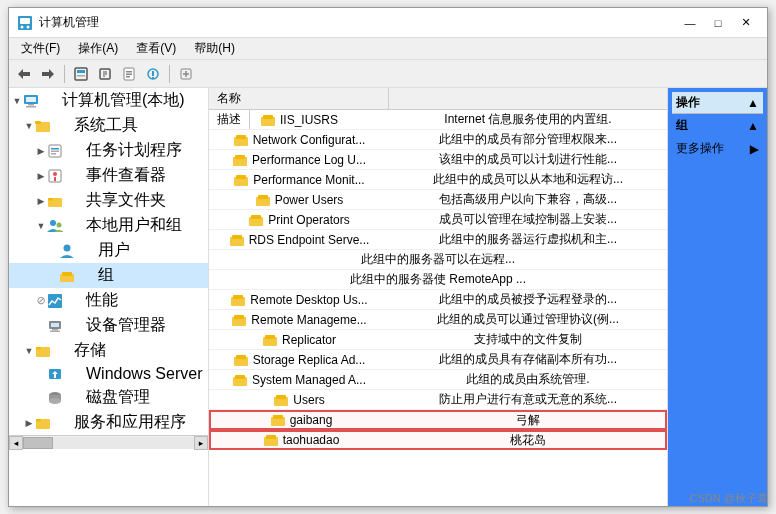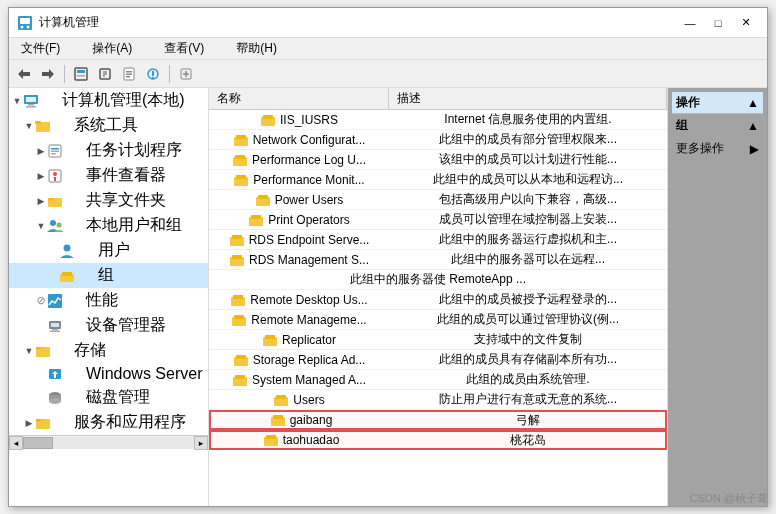--- a/index.html
+++ b/index.html
@@ -60,21 +60,21 @@
       align-items: center;
       justify-content: center;
     }
     .menu-bar {
       background: #f0f0f0;
       height: 22px;
       display: flex;
       align-items: center;
       padding: 0 4px;
       border-bottom: 1px solid #ddd;
-      gap: 16px;
+      gap: 2px;
     }
     .menu-item {
       padding: 2px 8px;
       font-size: 12px;
       cursor: pointer;
       border-radius: 2px;
     }
     .toolbar {
       background: #f0f0f0;
       height: 28px;
@@ -157,22 +157,23 @@
       background: #fff;
       overflow: hidden;
       display: flex;
       flex-direction: column;
     }
     .list-header {
       display: flex;
       background: #f0f0f0;
       border-bottom: 1px solid #ccc;
       height: 22px;
-      align-items: flex-end;
+      align-items: flex-start;
       flex-shrink: 0;
+      flex-direction: column;
     }
     .list-header-cell {
       padding: 2px 8px;
       font-size: 12px;
       border-right: 1px solid #ccc;
       height: 100%;
       display: flex;
       align-items: center;
       cursor: pointer;
       user-select: none;
@@ -207,21 +208,21 @@
     }
     .cell-icon {
       width: 16px;
       height: 16px;
       margin-right: 4px;
       flex-shrink: 0;
     }
 
     .right-panel {
       width: 100px;
-      background: #a3a3a3;
+      background: #3b82f6;
       border-left: 1px solid #ddd;
       padding: 4px;
     }
     .actions-header {
       font-size: 12px;
       font-weight: bold;
       padding: 2px 4px;
       background: #d0e8f8;
       border-bottom: 1px solid #bbb;
       display: flex;
@@ -610,27 +611,20 @@
             <div class="list-cell col-name">
               <svg width="16" height="16" viewBox="0 0 16 16" class="cell-icon">
                 <rect x="1" y="5" width="14" height="9" rx="1" fill="#f5c842"></rect>
                 <rect x="3" y="3" width="10" height="4" rx="1" fill="#f0b800"></rect>
               </svg>
               <span>RDS Endpoint Serve...</span>
             </div>
             <div class="list-cell col-desc">此组中的服务器运行虚拟机和主...</div>
           </div>
           <div class="list-row">
-            <div class="list-cell col-name">
-              <svg width="16" height="16" viewBox="0 0 16 16" class="cell-icon">
-                <rect x="1" y="5" width="14" height="9" rx="1" fill="#f5c842"></rect>
-                <rect x="3" y="3" width="10" height="4" rx="1" fill="#f0b800"></rect>
-              </svg>
-              <span>RDS Management S...</span>
-            </div>
             <div class="list-cell col-desc">此组中的服务器可以在远程...</div>
           </div>
           <div class="list-row">
             <div class="list-cell col-desc">此组中的服务器使 RemoteApp ...</div>
           </div>
           <div class="list-row">
             <div class="list-cell col-name">
               <svg width="16" height="16" viewBox="0 0 16 16" class="cell-icon">
                 <rect x="1" y="5" width="14" height="9" rx="1" fill="#f5c842"></rect>
                 <rect x="3" y="3" width="10" height="4" rx="1" fill="#f0b800"></rect>

